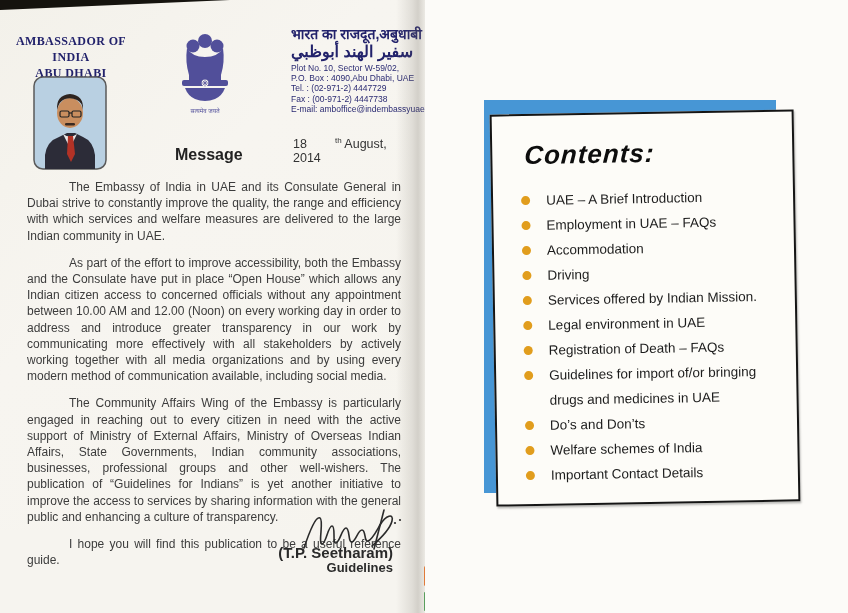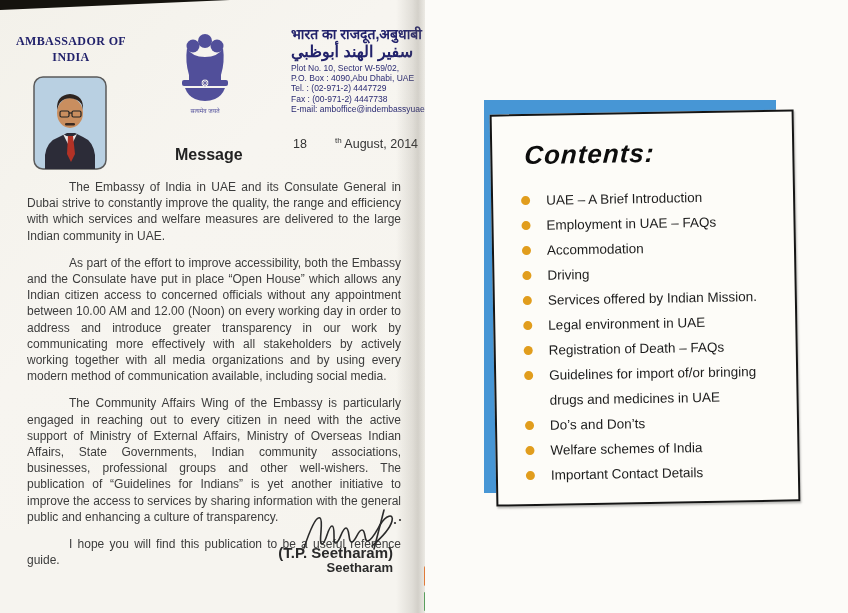--- a/index.html
+++ b/index.html
@@ -3,21 +3,21 @@
 <meta charset="utf-8">
 <style>
   html,body{margin:0;padding:0;background:#888;}
   #stage{
     position:relative;width:848px;height:613px;margin:0 auto;
     background:#f6f4ef;overflow:hidden;
     font-family:"Liberation Sans",sans-serif;
   }
   
   .page-left{position:absolute;left:0;top:0;width:410px;height:530px;
-    background:linear-gradient(135deg,#f3f1ea 0%,#f7f5f0 40%,#f6f4ee 100%);padding-left:40px;}
+    background:linear-gradient(135deg,#f3f1ea 0%,#f7f5f0 40%,#f6f4ee 100%);}
   .scan-wedge{position:absolute;left:0;top:0;width:230px;height:10px;
     background:#15130e;clip-path:polygon(0 0,100% 0,0 100%);}
   .lh-title{position:absolute;left:6px;top:33px;width:130px;text-align:center;
     font-family:"Liberation Serif",serif;font-weight:bold;color:#22226b;
     font-size:12px;line-height:16px;letter-spacing:.4px;}
   .photo{position:absolute;left:33px;top:76px;}
   .emblem{position:absolute;left:171px;top:30px;width:68px;text-align:center;}
   .emblem .motto{font-size:6px;color:#514f9a;margin-top:1px;}
   .lh-right{position:absolute;left:291px;top:26px;width:150px;color:#22226b;}
   .lh-hindi{font-size:14px;font-weight:bold;line-height:17px;}
@@ -63,20 +63,21 @@
 </head>
 <body>
 
 <div id="stage">
 
   <div class="page-left">
     <div class="scan-wedge"></div>
 
     <div class="lh-title">
       <div>AMBASSADOR OF INDIA</div>
+      <div>ABU DHABI</div>
     </div>
 
     <svg class="photo" width="74" height="94" viewBox="0 0 74 94">
       <rect x="1" y="1" width="72" height="92" rx="9" fill="#b9d0e2" stroke="#5a5a5a" stroke-width="1.5"></rect>
       <path d="M12,93 L12,79 Q14,65 26,61 L34,57 H42 L50,61 Q60,65 62,79 L62,93 Z" fill="#2c2c38"></path>
       <path d="M30,58 L37,72 L44,58 Q37,63 30,58 Z" fill="#e9e9e9"></path>
       <path d="M35,60 H40 L42,78 L38,86 L34,78 Z" fill="#b23226"></path>
       <ellipse cx="37" cy="37" rx="13" ry="15" fill="#c98e5f"></ellipse>
       <path d="M24,34 Q23,19 37,18 Q51,19 50,34 Q49,26 44,24 Q38,21 32,23 Q26,25 24,34 Z" fill="#2e2420"></path>
       <rect x="27" y="35" width="9" height="6" rx="1.5" fill="none" stroke="#222" stroke-width="1.2"></rect>
@@ -134,21 +135,21 @@
     <svg class="signature-svg" width="104" height="44" viewBox="0 0 104 44">
       <g fill="none" stroke="#2b2b2b" stroke-width="1.6" stroke-linecap="round">
         <path d="M6,40 C12,22 18,8 22,10 C26,12 20,36 24,36 C28,36 30,18 34,18 C38,18 34,36 38,35 C42,34 44,20 48,20 C52,20 50,35 54,34 C58,33 60,22 64,22 C68,22 66,34 70,33 C74,32 78,24 82,17"></path>
         <path d="M82,17 C88,7 96,5 94,13 C92,21 82,31 74,38"></path>
         <path d="M86,2 L76,41"></path>
       </g>
       <circle cx="97" cy="15" r="1.1" fill="#2b2b2b"></circle>
       <circle cx="102" cy="12" r="1.1" fill="#2b2b2b"></circle>
     </svg>
     <div class="sig-name">(T.P. Seetharam)</div>
-    <div class="sig-title">Seetharam</div>
+    <div class="sig-title">Guidelines</div>
   </div>
 
   <div class="gutter"></div>
   <div class="flag-mark-orange"></div>
   <div class="flag-mark-green"></div>
 
   <div class="page-right">
     <div class="blue-layer"></div>
     <div class="white-box">
       <div class="contents-heading">Contents:</div>

